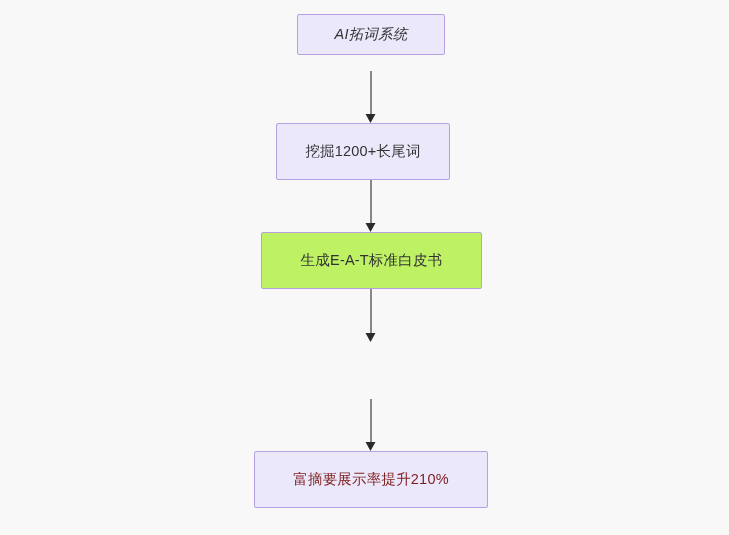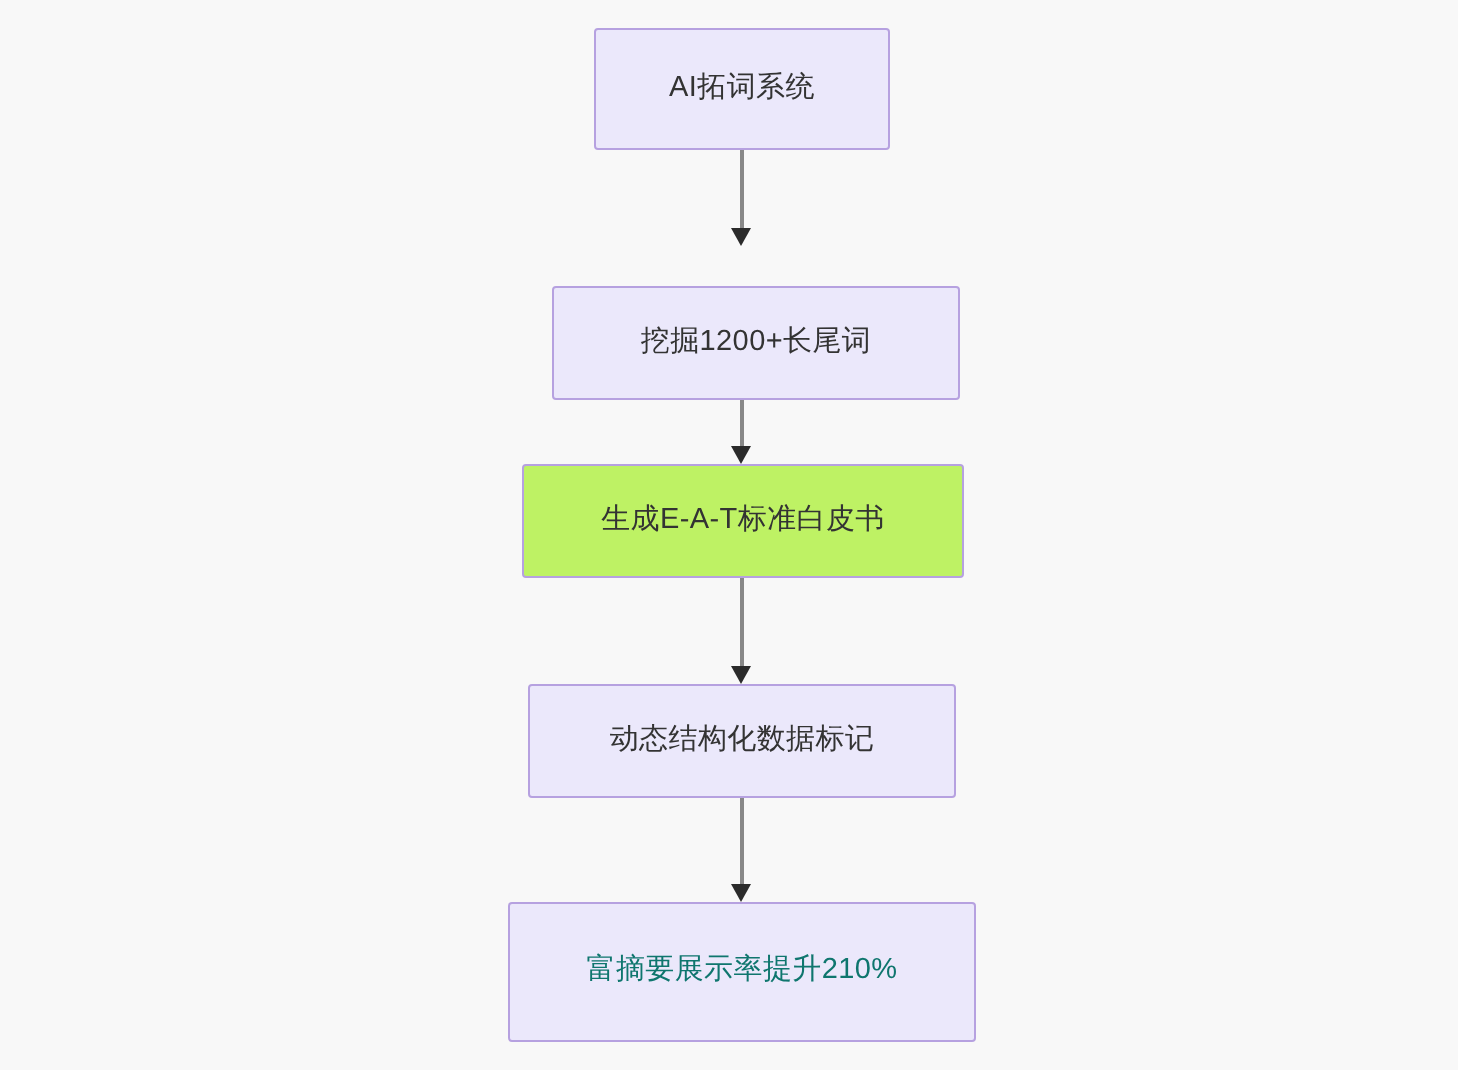--- a/index.html
+++ b/index.html
@@ -75,29 +75,26 @@
   </div>
   <div class="edge" style="left: 371px; top: 289px; height: 53px;">
     <div class="edge-line" style="height: 45px; background: rgb(136, 136, 136);"></div>
     <div class="edge-head" style="top: 44px; border-top-color: rgb(43, 43, 43);"></div>
   </div>
   <div class="edge" style="left: 371px; top: 399px; height: 52px;">
     <div class="edge-line" style="height: 44px; background: rgb(136, 136, 136);"></div>
     <div class="edge-head" style="top: 43px; border-top-color: rgb(43, 43, 43);"></div>
   </div>
 
-  <div class="node" style="left: 297px; top: 14px; width: 148px; height: 61px; background: rgb(235, 232, 251); border-color: rgb(182, 161, 224); color: rgb(51, 51, 51);">
+  <div class="node" style="left: 297px; top: 14px; width: 148px; height: 41px; background: rgb(235, 232, 251); border-color: rgb(182, 161, 224); color: rgb(51, 51, 51); font-style: italic;">
     <span class="node-label">AI拓词系统</span>
   </div>
-  <div class="node" style="left: 276px; top: 123px; width: 204px; height: 57px; background: rgb(235, 232, 251); border-color: rgb(182, 161, 224); color: rgb(51, 51, 51); margin-top: 20px;">
+  <div class="node" style="left: 276px; top: 123px; width: 174px; height: 57px; background: rgb(235, 232, 251); border-color: rgb(182, 161, 224); color: rgb(51, 51, 51);">
     <span class="node-label">挖掘1200+长尾词</span>
   </div>
   <div class="node" style="left: 261px; top: 232px; width: 221px; height: 57px; background: #bef264; border-color: rgb(182, 161, 224); color: rgb(51, 51, 51);">
     <span class="node-label">生成E-A-T标准白皮书</span>
   </div>
-  <div class="node" style="left: 264px; top: 342px; width: 214px; height: 57px; background: rgb(235, 232, 251); border-color: rgb(182, 161, 224); color: rgb(51, 51, 51);">
-    <span class="node-label">动态结构化数据标记</span>
-  </div>
-  <div class="node" style="left: 254px; top: 451px; width: 234px; height: 70px; background: rgb(235, 232, 251); border-color: rgb(182, 161, 224); color: #0f766e;">
+  <div class="node" style="left: 254px; top: 451px; width: 234px; height: 57px; background: rgb(235, 232, 251); border-color: rgb(182, 161, 224); color: #7f1d1d;">
     <span class="node-label">富摘要展示率提升210%</span>
   </div>
 
 </div>
 
 </body></html>

